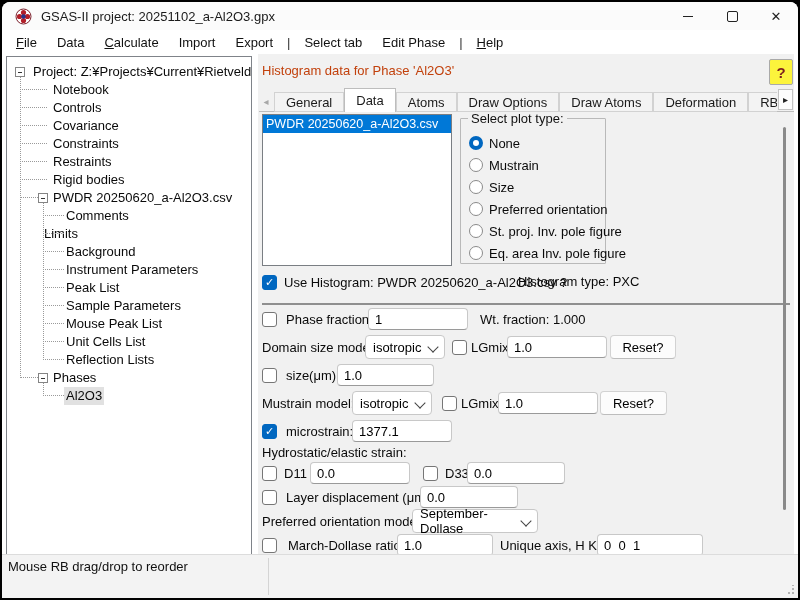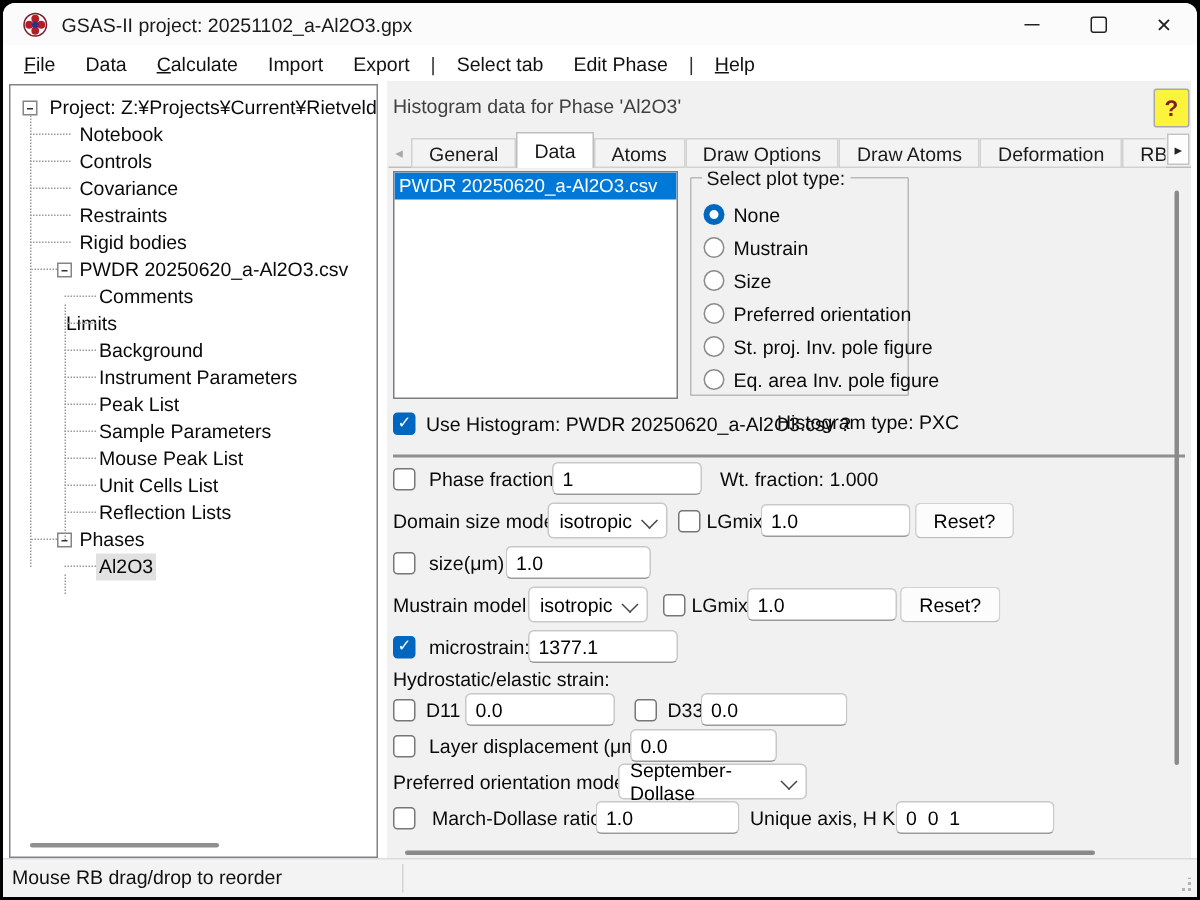--- a/index.html
+++ b/index.html
@@ -38,21 +38,21 @@
   .expander{position:absolute;top:4px;width:10px;height:10px;box-sizing:border-box;border:1px solid #848484;background:#fff;}
   .expander .dash{position:absolute;left:2px;top:4px;width:4px;height:0;border-top:1px solid #333;}
   .vline{position:absolute;width:0;border-left:1px dotted #9a9a9a;}
   .vline-a{left:13px;top:20px;height:301px;}
   .vline-b{left:36px;top:146px;height:157px;}
   .vline-c{left:36px;top:326px;height:13px;}
   .tree-hthumb{position:absolute;left:13px;top:505px;width:126px;height:3px;background:#8f8f8f;border-radius:2px;}
 
   
   .right-panel{position:absolute;left:256px;top:0;right:4px;bottom:0;background:#f1f1f1;}
-  .panel-title{position:absolute;left:4px;top:9px;font-size:13px;color:#404040;}
+  .panel-title{position:absolute;left:4px;top:9px;font-size:13px;color:#c2410c;}
   .help-btn{position:absolute;right:1px;top:5px;width:24px;height:26px;background:#fcf43c;border:1px solid #a9a9a9;border-radius:2px;box-sizing:border-box;display:flex;align-items:center;justify-content:center;font-size:15px;font-weight:bold;color:#7c1f1f;}
 
   
   .tabbar{position:absolute;left:1px;top:34px;right:0;height:24px;}
   .tabbar::after{content:"";position:absolute;left:0;right:0;bottom:0;height:0;border-bottom:1px solid #bdbdbd;z-index:0;}
   .tab-larrow{position:absolute;left:0;bottom:1px;width:14px;height:19px;display:flex;align-items:center;justify-content:center;font-size:10px;color:#a8a8a8;z-index:2;}
   .tab-rarrow{position:absolute;right:1px;bottom:2px;width:15px;height:21px;background:#fdfdfd;border:1px solid #c3c3c3;box-sizing:border-box;display:flex;align-items:center;justify-content:center;font-size:10px;color:#222;z-index:3;}
   .tabs{position:absolute;left:15px;right:17px;top:0;bottom:0;display:flex;align-items:flex-end;overflow:hidden;z-index:1;}
   .tab{flex:none;height:20px;box-sizing:border-box;border:1px solid #d2d2d2;background:#f3f3f3;padding:0 11px;font-size:13px;color:#1a1a1a;display:flex;align-items:center;white-space:nowrap;position:relative;z-index:1;}
   .tab.active{height:24px;background:#ffffff;border-color:#bdbdbd;border-bottom:none;z-index:2;}
@@ -78,21 +78,21 @@
   .tb{position:absolute;box-sizing:border-box;height:22px;border:1px solid #c8c8c8;border-bottom-color:#9a9a9a;border-radius:4px;background:#fff;font-family:"Liberation Sans",sans-serif;font-size:13px;padding:0 6px;color:#000;}
   .combo{position:absolute;box-sizing:border-box;height:24px;border:1px solid #c8c8c8;border-radius:4px;background:#fff;font-size:13px;color:#000;display:flex;align-items:center;padding:0 20px 0 7px;}
   .combo .chev{position:absolute;right:7px;top:7px;width:7px;height:7px;border-left:1.5px solid #444;border-bottom:1.5px solid #444;transform:rotate(-45deg);}
   .btn{position:absolute;box-sizing:border-box;border:1px solid #d2d2d2;border-bottom-color:#bdbdbd;border-radius:4px;background:#fcfcfc;font-size:13px;color:#000;display:flex;align-items:center;justify-content:center;white-space:nowrap;}
 
   .sep-line{position:absolute;left:2px;top:191px;width:528px;height:2px;background:#8f8f8f;}
   .content-hthumb{position:absolute;left:10px;top:455px;width:460px;height:3px;background:#8a8a8a;border-radius:2px;}
   .content-vthumb{position:absolute;left:523px;top:15px;width:3px;height:383px;background:#8a8a8a;border-radius:2px;}
 
   
-  .statusbar{position:absolute;left:0;bottom:0;right:0;height:26px;background:#f3f3f3;border-top:1px solid #dcdcdc;box-sizing:border-box;}
+  .statusbar{position:absolute;left:0;bottom:0;right:0;height:44px;background:#f3f3f3;border-top:1px solid #dcdcdc;box-sizing:border-box;}
   .status-text{position:absolute;left:6px;top:4px;font-size:13px;color:#111;white-space:nowrap;}
   .status-div{position:absolute;left:266px;top:3px;bottom:3px;width:1px;background:#d4d4d4;}
   .grip{position:absolute;right:3px;bottom:3px;}
 </style>
 </head>
 <body>
 
 <div class="frame">
   <div class="window">
 
@@ -135,20 +135,21 @@
     <div class="main">
 
       <div class="tree-panel">
         <div class="tree-rows">
             <div class="tree-row"><span class="expander" style="left: 8px;">
                 <span class="dash"></span>
               </span><span class="tree-label" style="margin-left: 24px;">Project: Z:¥Projects¥Current¥Rietveld¥2025</span></div>
             <div class="tree-row"><span class="stub l1"></span><span class="tree-label" style="margin-left: 44px;">Notebook</span></div>
             <div class="tree-row"><span class="stub l1"></span><span class="tree-label" style="margin-left: 44px;">Controls</span></div>
             <div class="tree-row"><span class="stub l1"></span><span class="tree-label" style="margin-left: 44px;">Covariance</span></div>
+            <div class="tree-row"><span class="stub l1"></span><span class="tree-label" style="margin-left: 44px;">Constraints</span></div>
             <div class="tree-row"><span class="stub l1"></span><span class="tree-label" style="margin-left: 44px;">Restraints</span></div>
             <div class="tree-row"><span class="stub l1"></span><span class="tree-label" style="margin-left: 44px;">Rigid bodies</span></div>
             <div class="tree-row"><span class="stub l1e"></span><span class="expander" style="left: 31px;">
                 <span class="dash"></span>
               </span><span class="tree-label" style="margin-left: 44px;">PWDR 20250620_a-Al2O3.csv</span></div>
             <div class="tree-row"><span class="stub l2"></span><span class="tree-label" style="margin-left: 57px;">Comments</span></div>
             <div class="tree-row"><span class="stub l2"></span><span class="tree-label" style="margin-left: 35px;">Limits</span></div>
             <div class="tree-row"><span class="stub l2"></span><span class="tree-label" style="margin-left: 57px;">Background</span></div>
             <div class="tree-row"><span class="stub l2"></span><span class="tree-label" style="margin-left: 57px;">Instrument Parameters</span></div>
             <div class="tree-row"><span class="stub l2"></span><span class="tree-label" style="margin-left: 57px;">Peak List</span></div>

